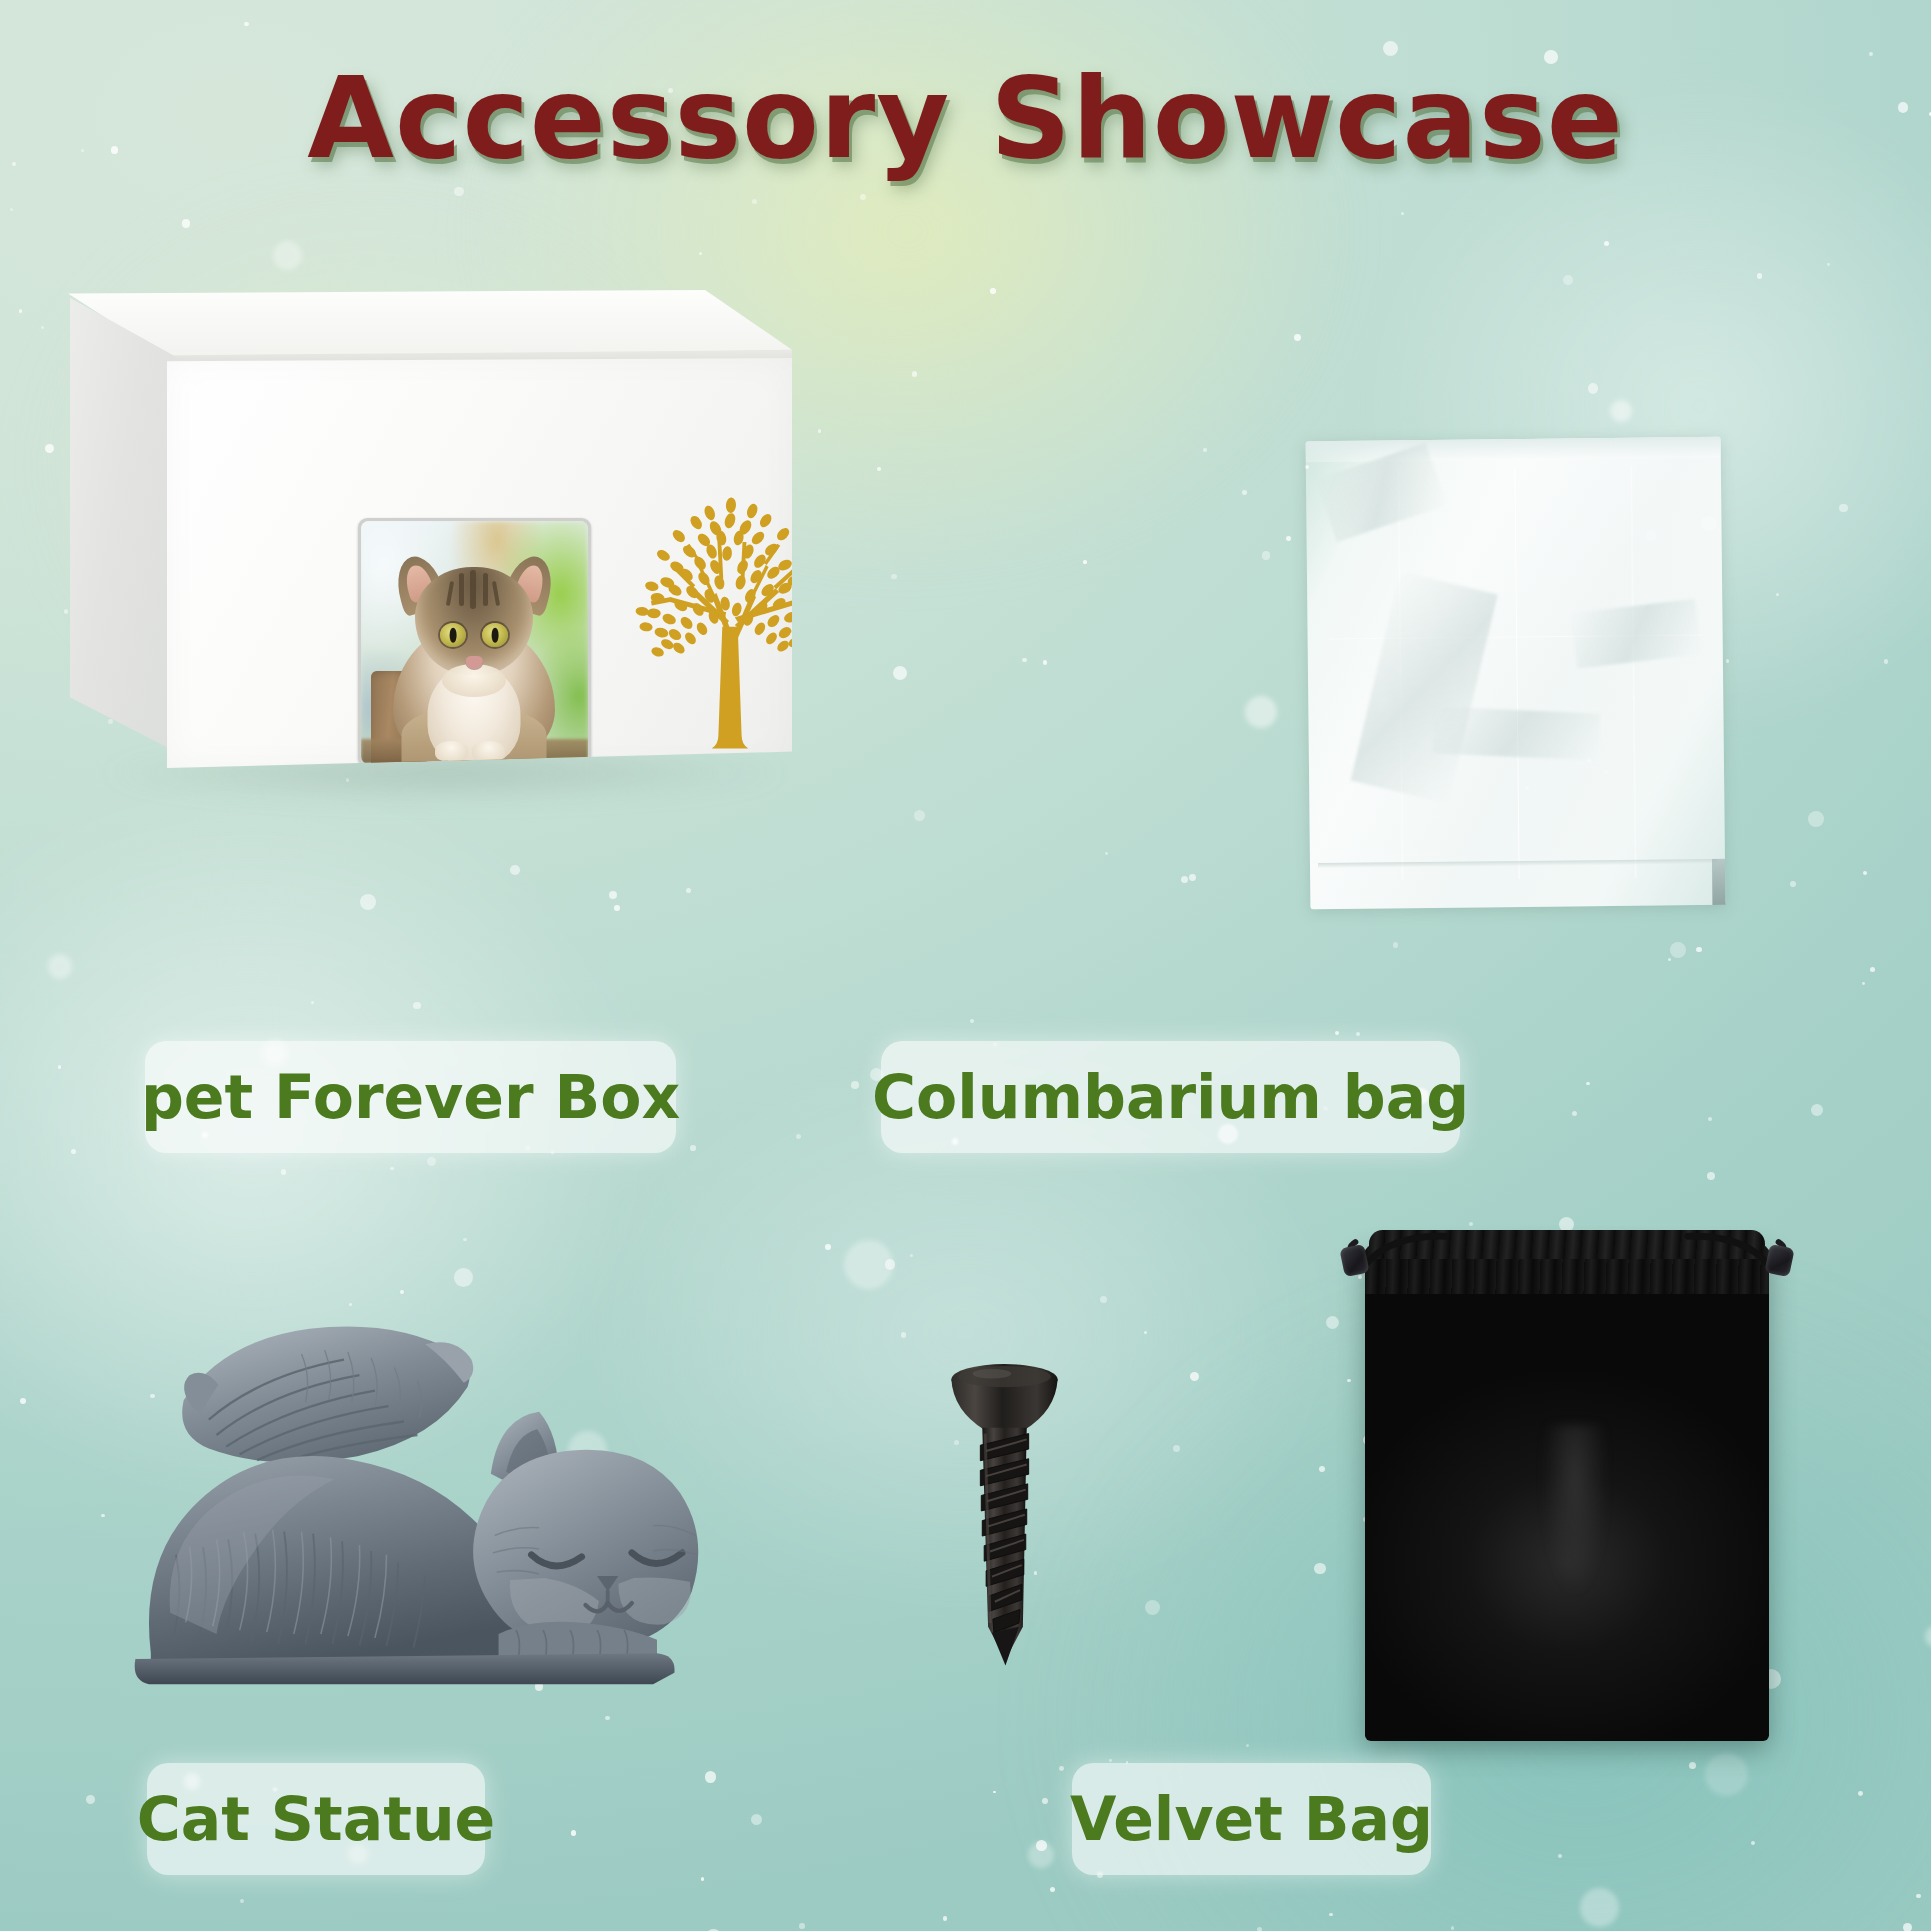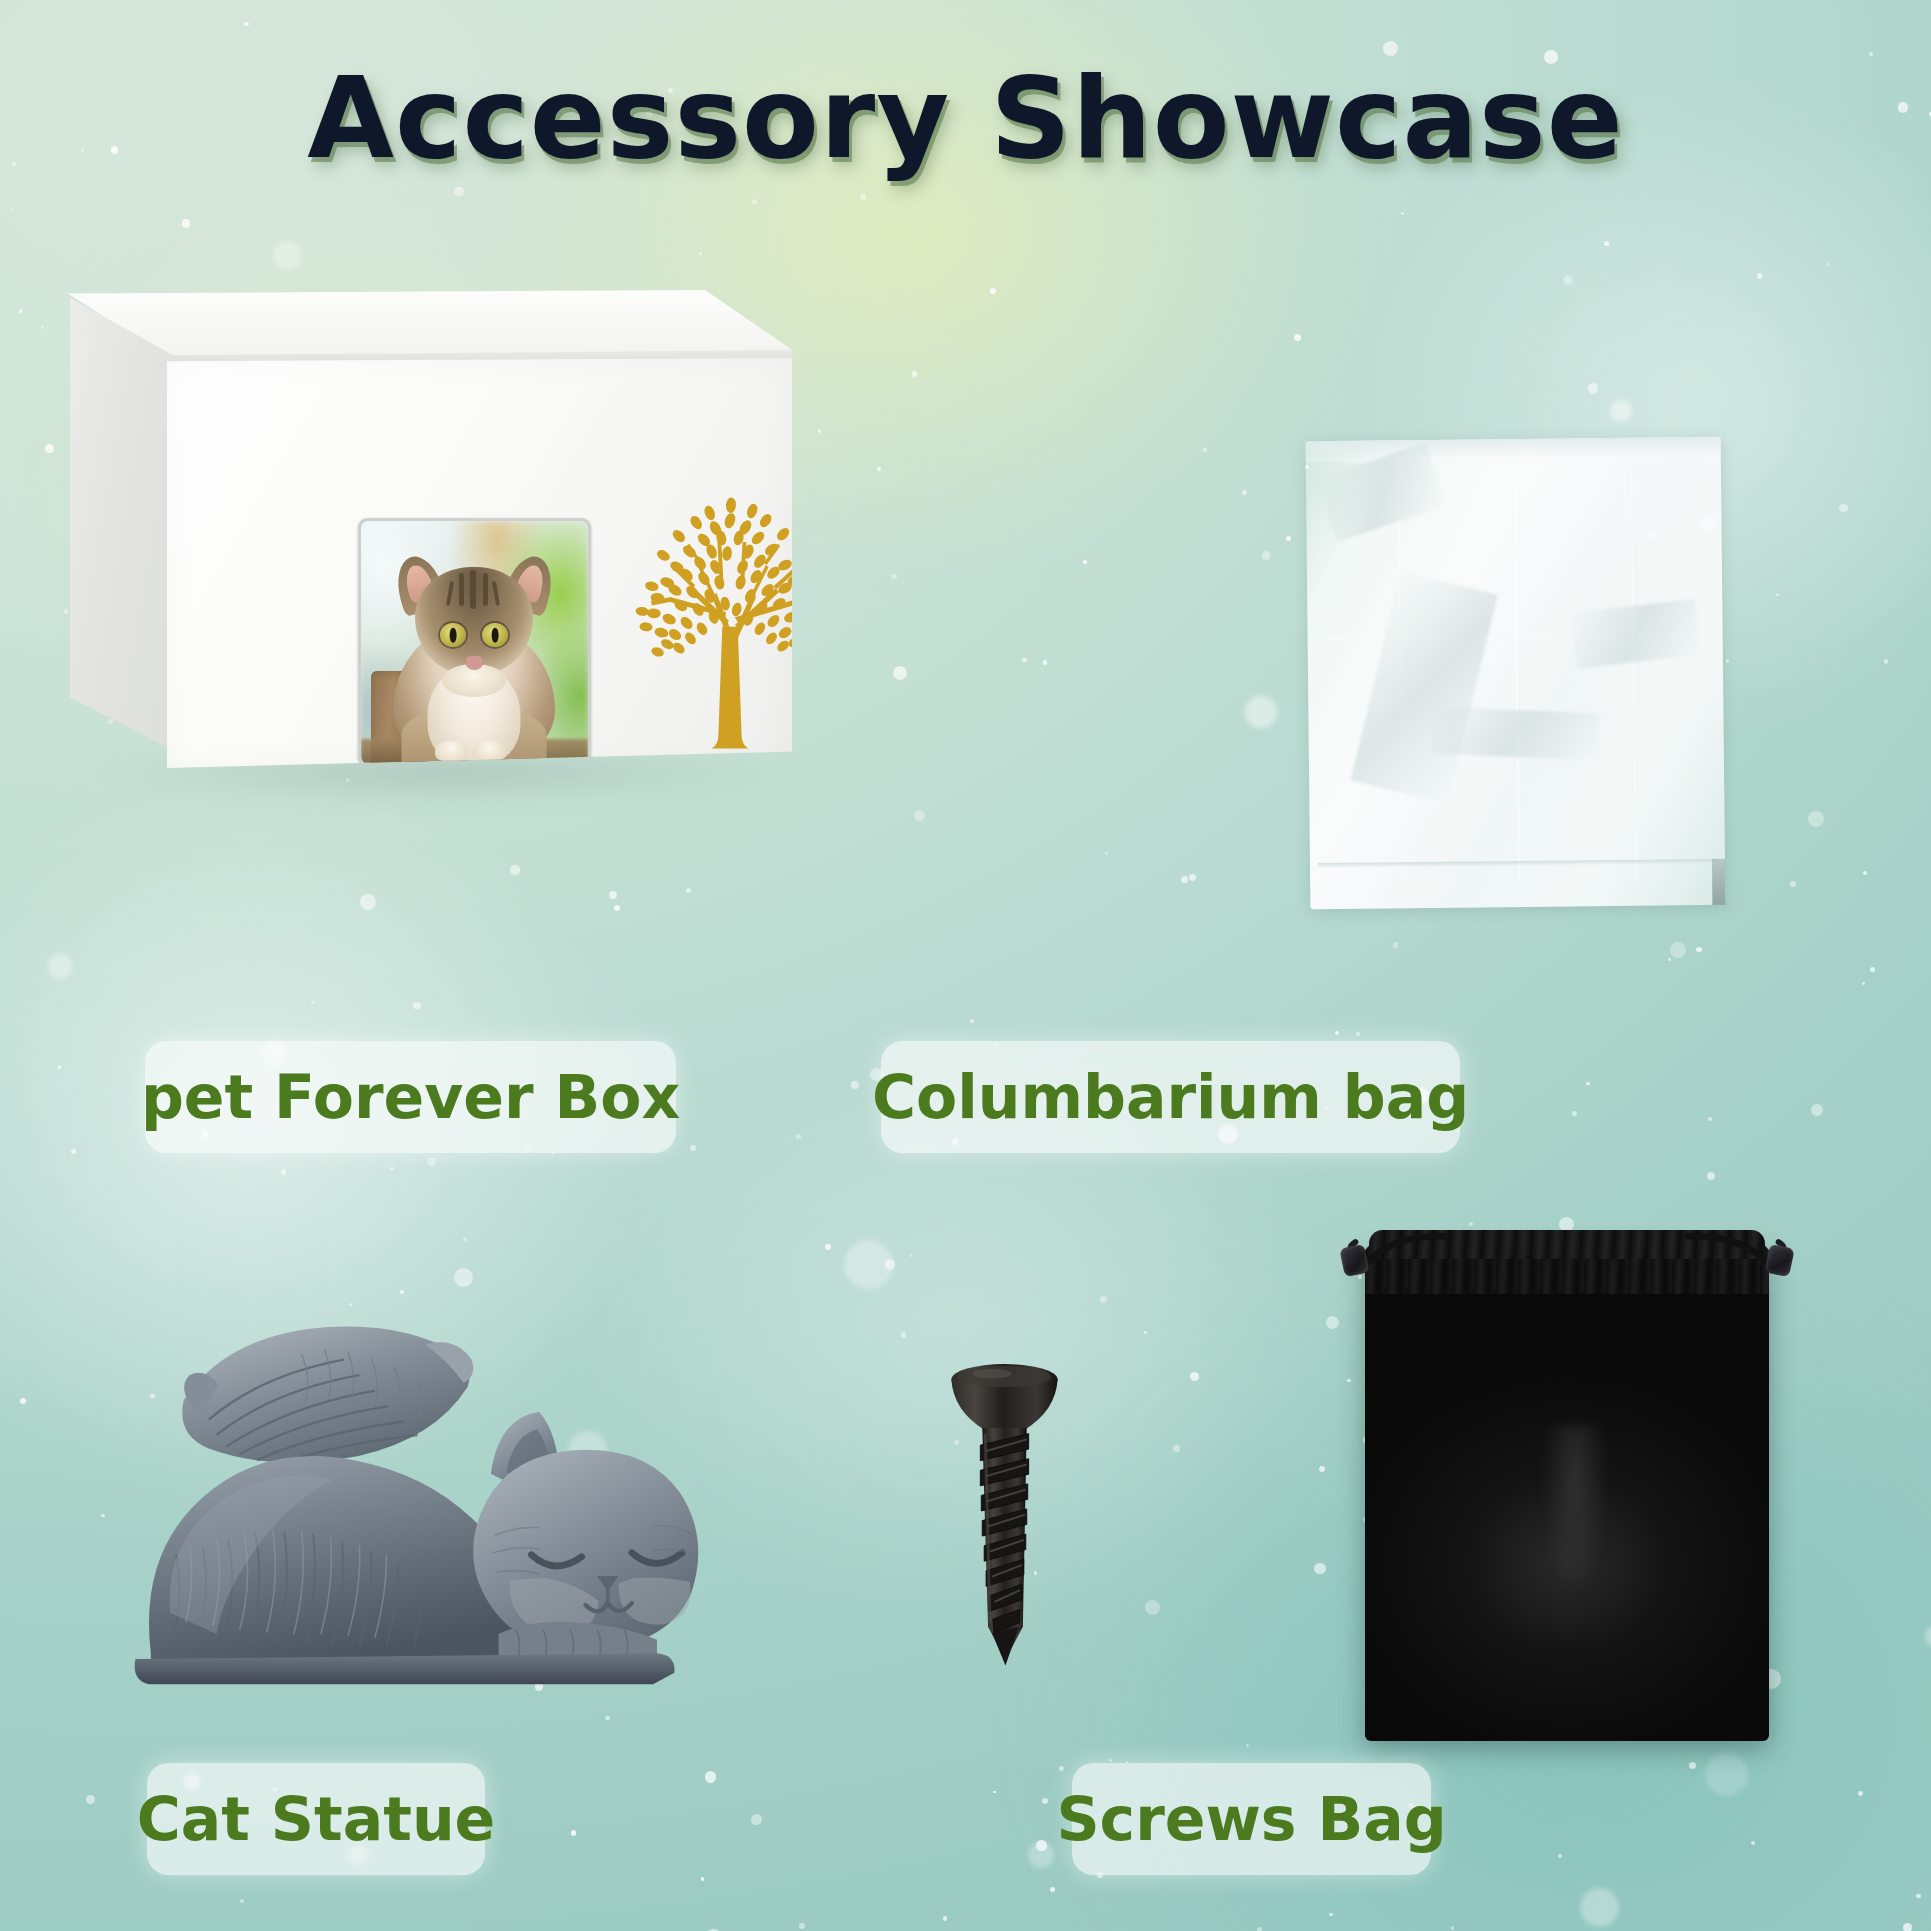--- a/index.html
+++ b/index.html
@@ -51,21 +51,21 @@
   .bokeh{position:absolute;inset:0;}
   .bokeh i{position:absolute;display:block;border-radius:50%;background:#ffffff;}
 
   
   .title{
     position:absolute;left:0;right:0;top:60px;text-align:center;
     font-family:"DejaVu Sans", sans-serif;
     font-weight:700;font-style:normal;
     font-size:112px;line-height:1.05;
     letter-spacing:1px;
-    color:#0f172a;
+    color:#7f1d1d;
     text-shadow: 2.9px 4.8px 0 rgba(90,120,72,.55), 5.8px 8.7px 15.4px rgba(70,100,60,.35);
     white-space:nowrap;
   }
 
   
   .chip{
     position:absolute;
     background:rgba(255,255,255,.62);
     border-radius:21px;
     display:flex;align-items:center;justify-content:center;
@@ -883,16 +883,16 @@
     <div class="toggle r"></div>
   </div>
 
   <div class="chip" style="left:145px;top:1041px;width:531px;height:112px;font-size:60px;">pet Forever Box</div>
 
   <div class="chip" style="left:147px;top:1763px;width:338px;height:112px;font-size:60px;">Cat Statue</div>
 
   <div class="chip" style="left:881px;top:1041px;width:579px;height:112px;font-size:60px;">Columbarium bag</div>
 
 
-  <div class="chip" style="left:1072px;top:1763px;width:359px;height:112px;font-size:60px;">Screws Bag</div>
+  <div class="chip" style="left:1072px;top:1763px;width:359px;height:112px;font-size:60px;">Velvet Bag</div>
 
 </div>
 
 
 </body></html>

